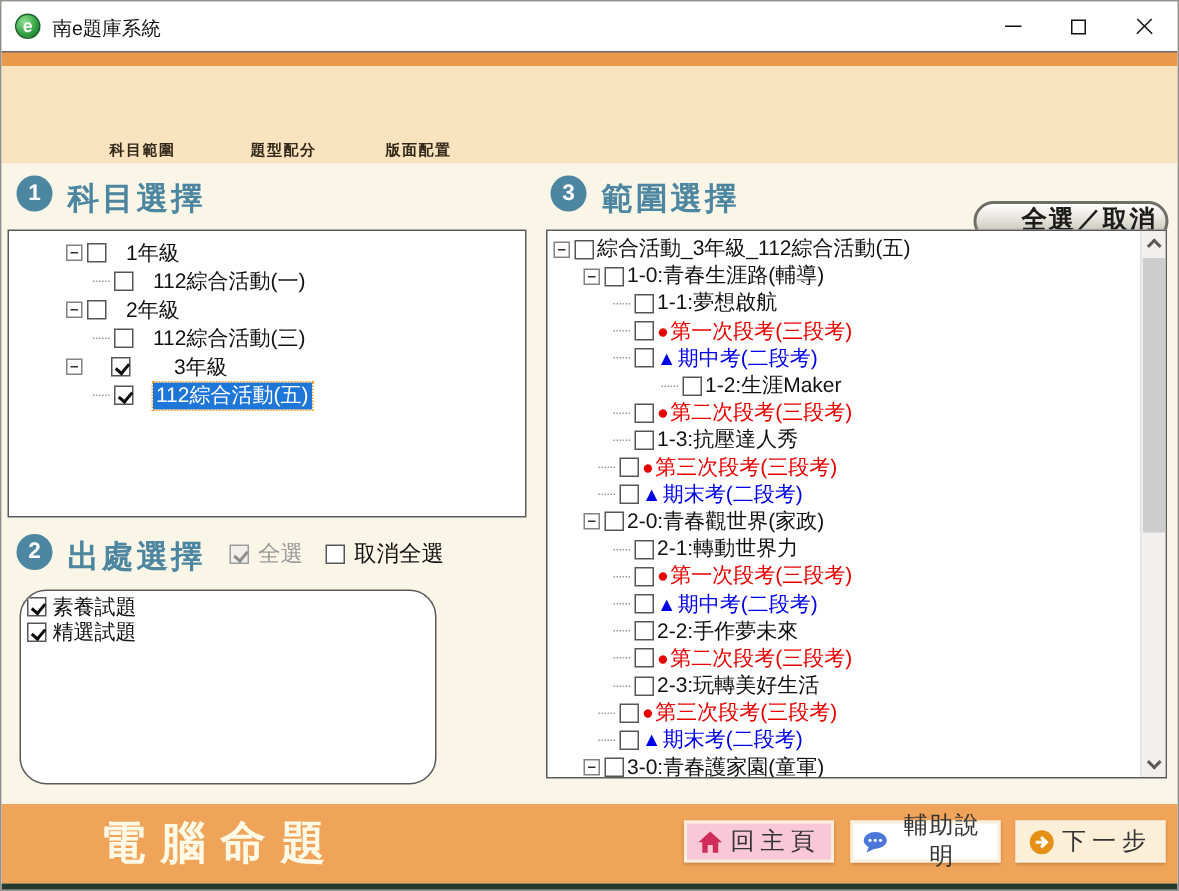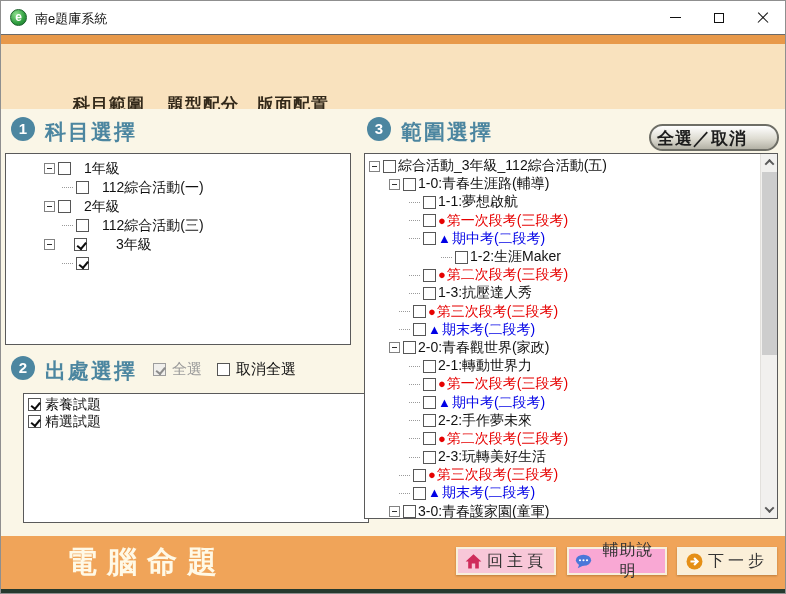--- a/index.html
+++ b/index.html
@@ -23,40 +23,40 @@
   .glyph-close::after{transform:rotate(-45deg);}
 
   
   .topstrip{position:absolute;left:0;top:33px;width:100%;height:10px;background:#E8994A;border-top:1px solid #6a6a6a;}
   .wizard{position:absolute;left:0;top:43px;width:100%;height:65px;background:#F9E2BE;}
   .mainarea{position:absolute;left:0;top:108px;width:100%;height:427px;background:#FAF6E7;}
   .footer{position:absolute;left:0;top:535px;width:100%;height:53px;background:#F0A459;}
   .bottomstrip{position:absolute;left:0;top:588px;width:100%;height:6px;background:#25392e;}
 
   
-  .step-label{position:absolute;top:49px;font-size:17px;font-weight:bold;color:#33291a;letter-spacing:1px;}
+  .step-label{position:absolute;top:49px;font-size:10px;font-weight:bold;color:#33291a;letter-spacing:1px;}
   .sl1{left:72px;}.sl2{left:166px;}.sl3{left:256px;}
   .stepcircle{position:absolute;top:77px;width:20px;height:20px;border-radius:50%;border:3px solid #15806C;background:#fff;}
   .sc1{left:95px;background:radial-gradient(circle at 35% 30%, #ffffff, #b9eed8 45%, #3fae8f 90%);}
   .sc2{left:188px;}
   .sc3{left:283px;}
   .warrow{position:absolute;top:85px;height:4px;background:#454545;}
   .warrow::after{content:"";position:absolute;right:-10px;top:-5px;border-left:11px solid #454545;border-top:7px solid transparent;border-bottom:7px solid transparent;}
   .wa1{left:117px;width:58px;}
   .wa2{left:211px;width:59px;}
 
   
   .numcircle{position:absolute;width:24px;height:24px;border-radius:50%;background:#4C86A0;color:#fff;
     font-size:15px;font-weight:bold;text-align:center;line-height:24px;}
   .ptitle{position:absolute;font-size:21px;font-weight:bold;color:#4C86A0;letter-spacing:2px;}
 
   
   .box{position:absolute;background:#fff;border:1px solid #5a5a5a;overflow:hidden;}
   .box-tree1{left:4px;top:44px;width:346px;height:192px;padding-top:5px;}
-  .box-list{left:22px;top:284px;width:346px;height:130px;padding:2px 0 0 4px;}
+  .box-list{left:12px;top:284px;width:278px;height:130px;padding:2px 0 0 4px;border-radius:18px;}
   .box-tree2{left:363px;top:44px;width:414px;height:366px;padding-top:3px;}
 
   
   .trow{display:flex;align-items:center;height:18.2px;font-size:14px;color:#111;white-space:nowrap;}
   .tree1 .trow{height:19px;}
   .exp{width:11px;height:11px;border:1px solid #828282;background:#fff;position:relative;flex:none;margin-right:3px;}
   .exp::after{content:"";position:absolute;left:2px;top:4px;width:5px;height:1px;background:#303030;}
   .conn{width:11px;height:1px;border-top:1px dotted #9a9a9a;flex:none;margin-right:3px;}
   .cb{width:13px;height:13px;border:1px solid #565656;background:#fff;display:inline-block;position:relative;flex:none;}
   .cb.checked::after,.cb.partial::after,.cb.checked-disabled::after{content:"";position:absolute;left:2px;top:2.5px;width:7px;height:3.5px;
@@ -71,43 +71,43 @@
   .c-blue{color:#0000E6;}
   .c-black{color:#111;}
   .selected{background:#1E76D8;color:#fff !important;outline:1px dotted #ff9c2a;padding:0 2px;}
 
   
   .hchk{position:absolute;display:flex;align-items:center;font-size:15px;color:#111;}
   .hchk .cb{margin-right:6px;}
   .hchk.dis{color:#9a9a9a;}
 
   
-  .pillbtn{position:absolute;left:648px;top:15px;width:130px;height:27px;border-radius:14px;
+  .pillbtn{position:absolute;left:648px;top:25px;width:130px;height:27px;border-radius:14px;
     background:linear-gradient(#ffffff,#dedcd2 55%,#b3b1a5);border:2px solid #6e6e66;
-    font-size:17px;font-weight:bold;color:#1c1c1c;text-align:left;line-height:23px;letter-spacing:1px;cursor:pointer;
-    font-family:Liberation Sans, sans-serif;}
+    font-size:17px;font-weight:bold;color:#1c1c1c;text-align:right;line-height:23px;letter-spacing:1px;cursor:pointer;
+    font-family:Liberation Mono, monospace;}
 
   
   .sb{position:absolute;top:0;right:0;width:17px;height:100%;background:#f1f0ee;border-left:1px solid #e2e0dc;}
   .sb-btn{position:absolute;left:0;width:17px;height:17px;display:flex;align-items:center;justify-content:center;}
   .sb-up{top:0;}
   .sb-down{bottom:0;}
   .chev{width:7px;height:7px;border-left:2px solid #5a5a5a;border-top:2px solid #5a5a5a;}
   .chev.up{transform:rotate(45deg) translate(1px,1px);}
   .chev.down{transform:rotate(225deg) translate(1px,1px);}
   .sb-thumb{position:absolute;left:1px;top:18px;width:15px;height:183px;background:#cdcdcd;}
 
   
   .brand{position:absolute;left:66px;top:6px;font-size:30px;font-weight:bold;color:#FFF9E6;letter-spacing:10px;}
   .fbtn{position:absolute;top:11px;width:100px;height:28px;display:flex;align-items:center;justify-content:center;gap:5px;
     border:2px solid #F8F0DC;box-shadow:0 1px 2px rgba(90,50,0,.35);font-size:16px;color:#333;cursor:pointer;
     font-family:"Liberation Sans","DejaVu Sans",sans-serif;}
   .fbtn .lbl{letter-spacing:4px;}
   .fbtn-home{left:455px;background:#F8C7D8;}
-  .fbtn-help{left:566px;background:#f9a8d4;justify-content:center;}
+  .fbtn-help{left:566px;background:#ffffff;justify-content:center;}
   .fbtn-help .lbl{letter-spacing:1px;}
   .fbtn-next{left:676px;background:#FBEFD8;}
   .fbtn svg{flex:none;}
 </style>
 </head>
 <body>
 
 <div class="window">
 
   <div class="titlebar">
@@ -165,20 +165,21 @@
           <span class="tlabel c-black">112綜合活動(三)</span>
         </div>
         <div class="trow" style="padding-left: 38px; gap: 16px;">
           <span class="exp"></span>
           <span class="cb checked"></span>
           <span class="tlabel c-black">3年級</span>
         </div>
         <div class="trow" style="padding-left: 56px;">
           <span class="conn"></span>
           <span class="cb checked"></span>
+          <span class="tlabel c-black selected">112綜合活動(五)</span>
         </div>
       </div>
 
     <span class="numcircle" style="left:10px;top:247px;">2</span>
     <span class="ptitle" style="left:44px;top:248px;">出處選擇</span>
     <span class="hchk dis" style="left:152px;top:251px;">
       <span class="cb checked-disabled" id="cbAll"></span>
       <span>全選</span>
     </span>
     <span class="hchk" style="left:216px;top:251px;">

